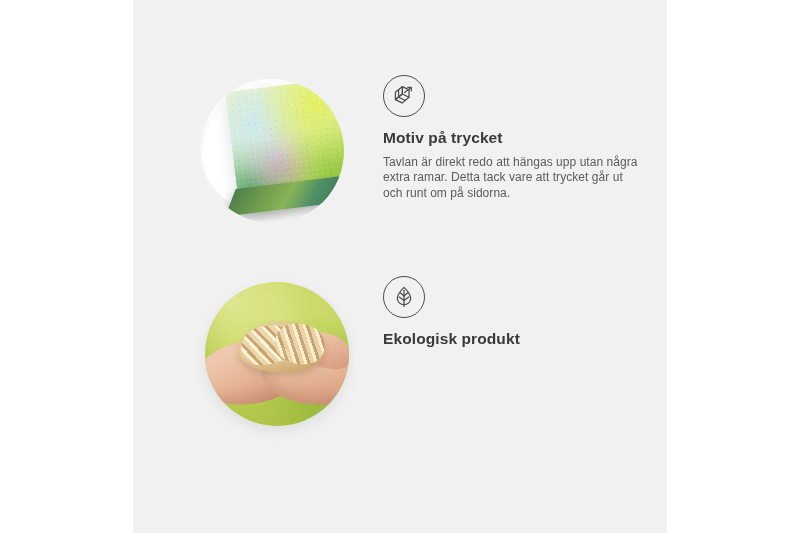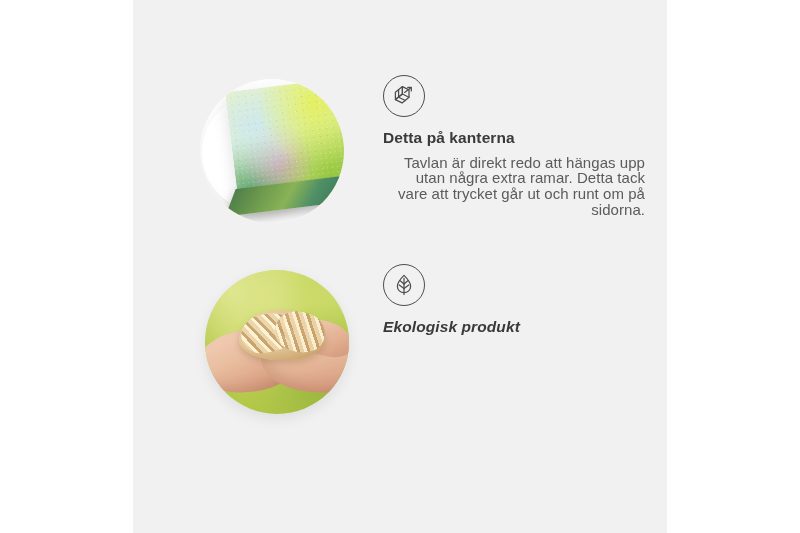--- a/index.html
+++ b/index.html
@@ -30,21 +30,21 @@
     height: 533px;
     background: #f1f1f1;
   }
 
   .feature {
     position: absolute;
     left: 0;
     width: 534px;
   }
   .feature-one { top: 75px; height: 180px; }
-  .feature-two { top: 264px; height: 160px; font-style: italic; }
+  .feature-two { top: 276px; height: 160px; }
 
   
   .photo {
     position: absolute;
     border-radius: 50%;
     overflow: hidden;
   }
   .photo-canvas {
     left: 67px;
     top: 4px;
@@ -210,26 +210,25 @@
   .feature-title {
     margin: 12px 0 0 0;
     font-size: 15.5px;
     font-weight: 600;
     color: #3a3a3a;
     letter-spacing: 0.1px;
     line-height: 1.2;
   }
   .feature-body {
     margin: 7px 0 0 0;
-    font-size: 15px;
+    font-size: 12px;
     color: #5b5b5b;
     line-height: 15.8px;
     letter-spacing: 0.05px;
     max-width: 262px;
-    text-align: right;
   }
 </style>
 </head>
 <body>
 
 <div class="page">
 
   <div class="panel">
 
     <div class="feature feature-one">
@@ -245,21 +244,21 @@
           <svg width="26" height="26" viewBox="0 0 26 26" fill="none" stroke="#4d4d4d" stroke-width="1.25" stroke-linecap="round" stroke-linejoin="round">
             <path d="M4.4 16.6 L4.4 9.2 L11.4 3.6 L11.4 11.0 Z"></path>
             <path d="M4.4 16.6 L11.4 11.0 L18.0 14.3 L11.1 19.9 Z"></path>
             <path d="M11.4 11.0 L11.4 3.6 L18.0 6.9 L18.0 14.3"></path>
             <path d="M7.6 6.8 L7.6 14.2"></path>
             <path d="M7.6 14.2 L14.4 17.5"></path>
             <path d="M13.6 9.4 L19.9 4.7"></path>
             <path d="M16.8 4.4 L20.3 4.4 L20.3 7.9"></path>
           </svg>
         </div>
-        <h3 class="feature-title">Detta på kanterna</h3>
+        <h3 class="feature-title">Motiv på trycket</h3>
         <p class="feature-body">Tavlan är direkt redo att hängas upp utan några extra ramar. Detta tack vare att trycket går ut och runt om på sidorna.</p>
       </div>
     </div>
 
     <div class="feature feature-two">
 
       <div class="photo photo-hands">
         <div class="grass-blur"></div>
         <div class="hand-left"></div>
         <div class="hand-right"></div>

